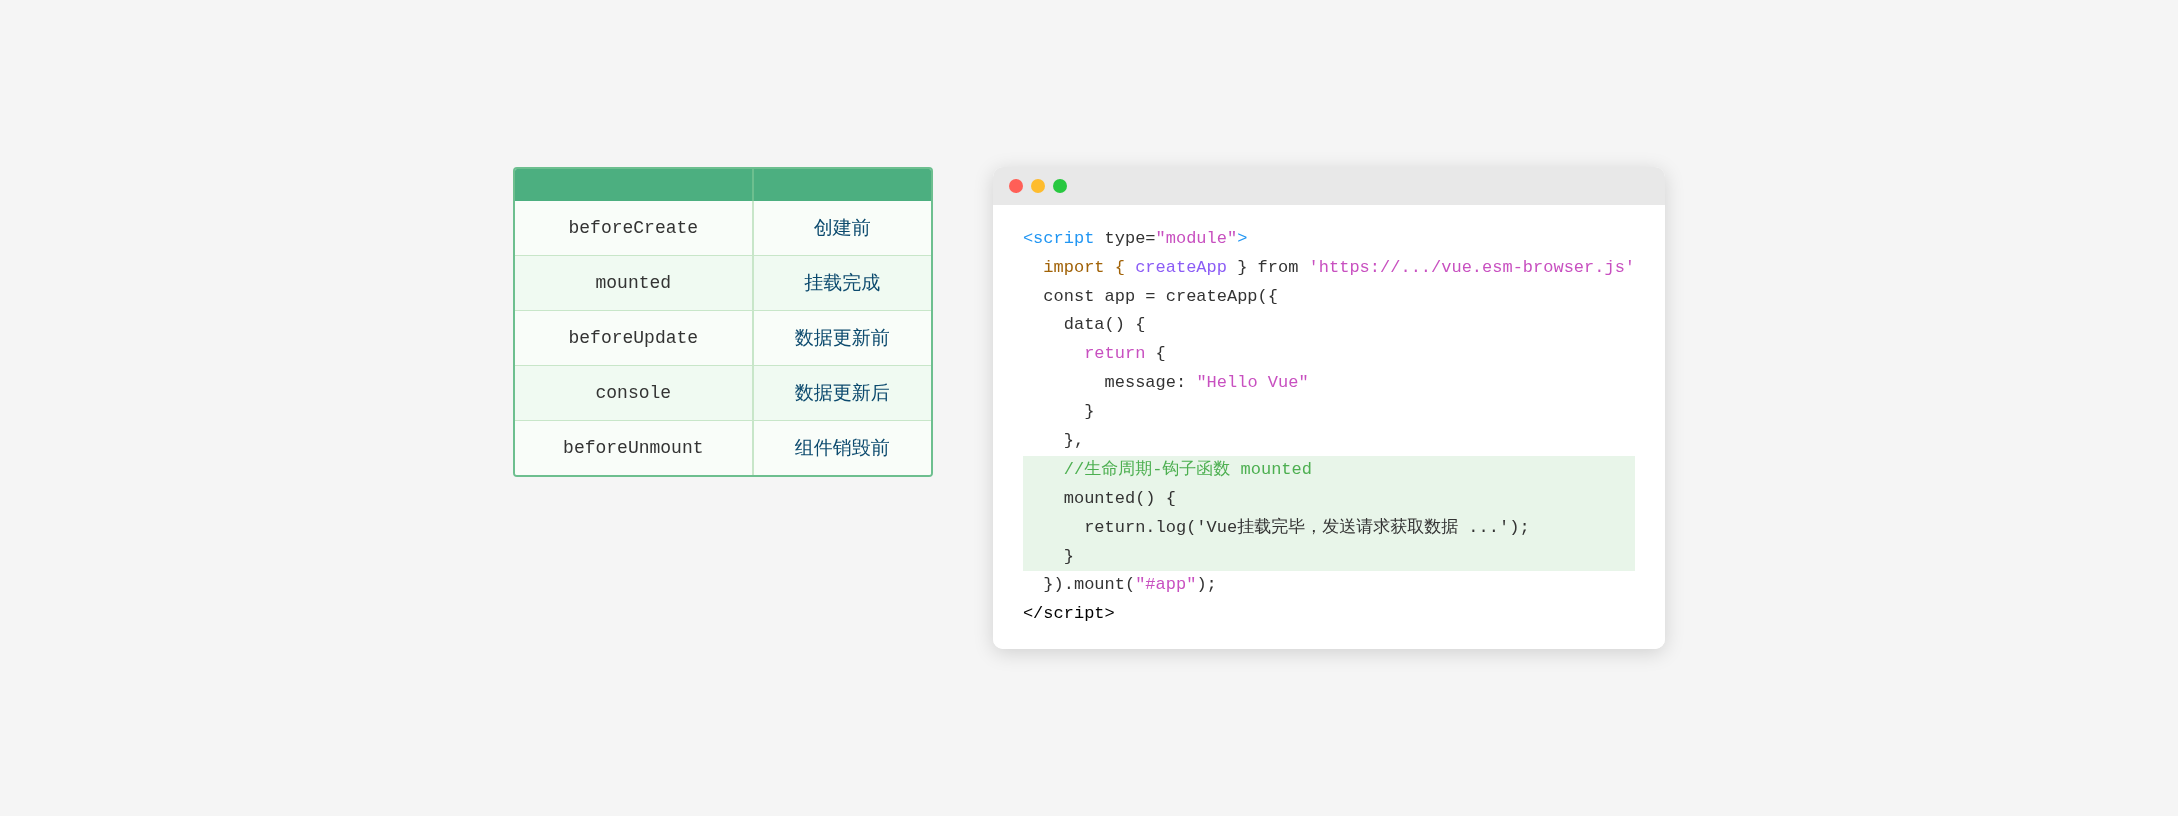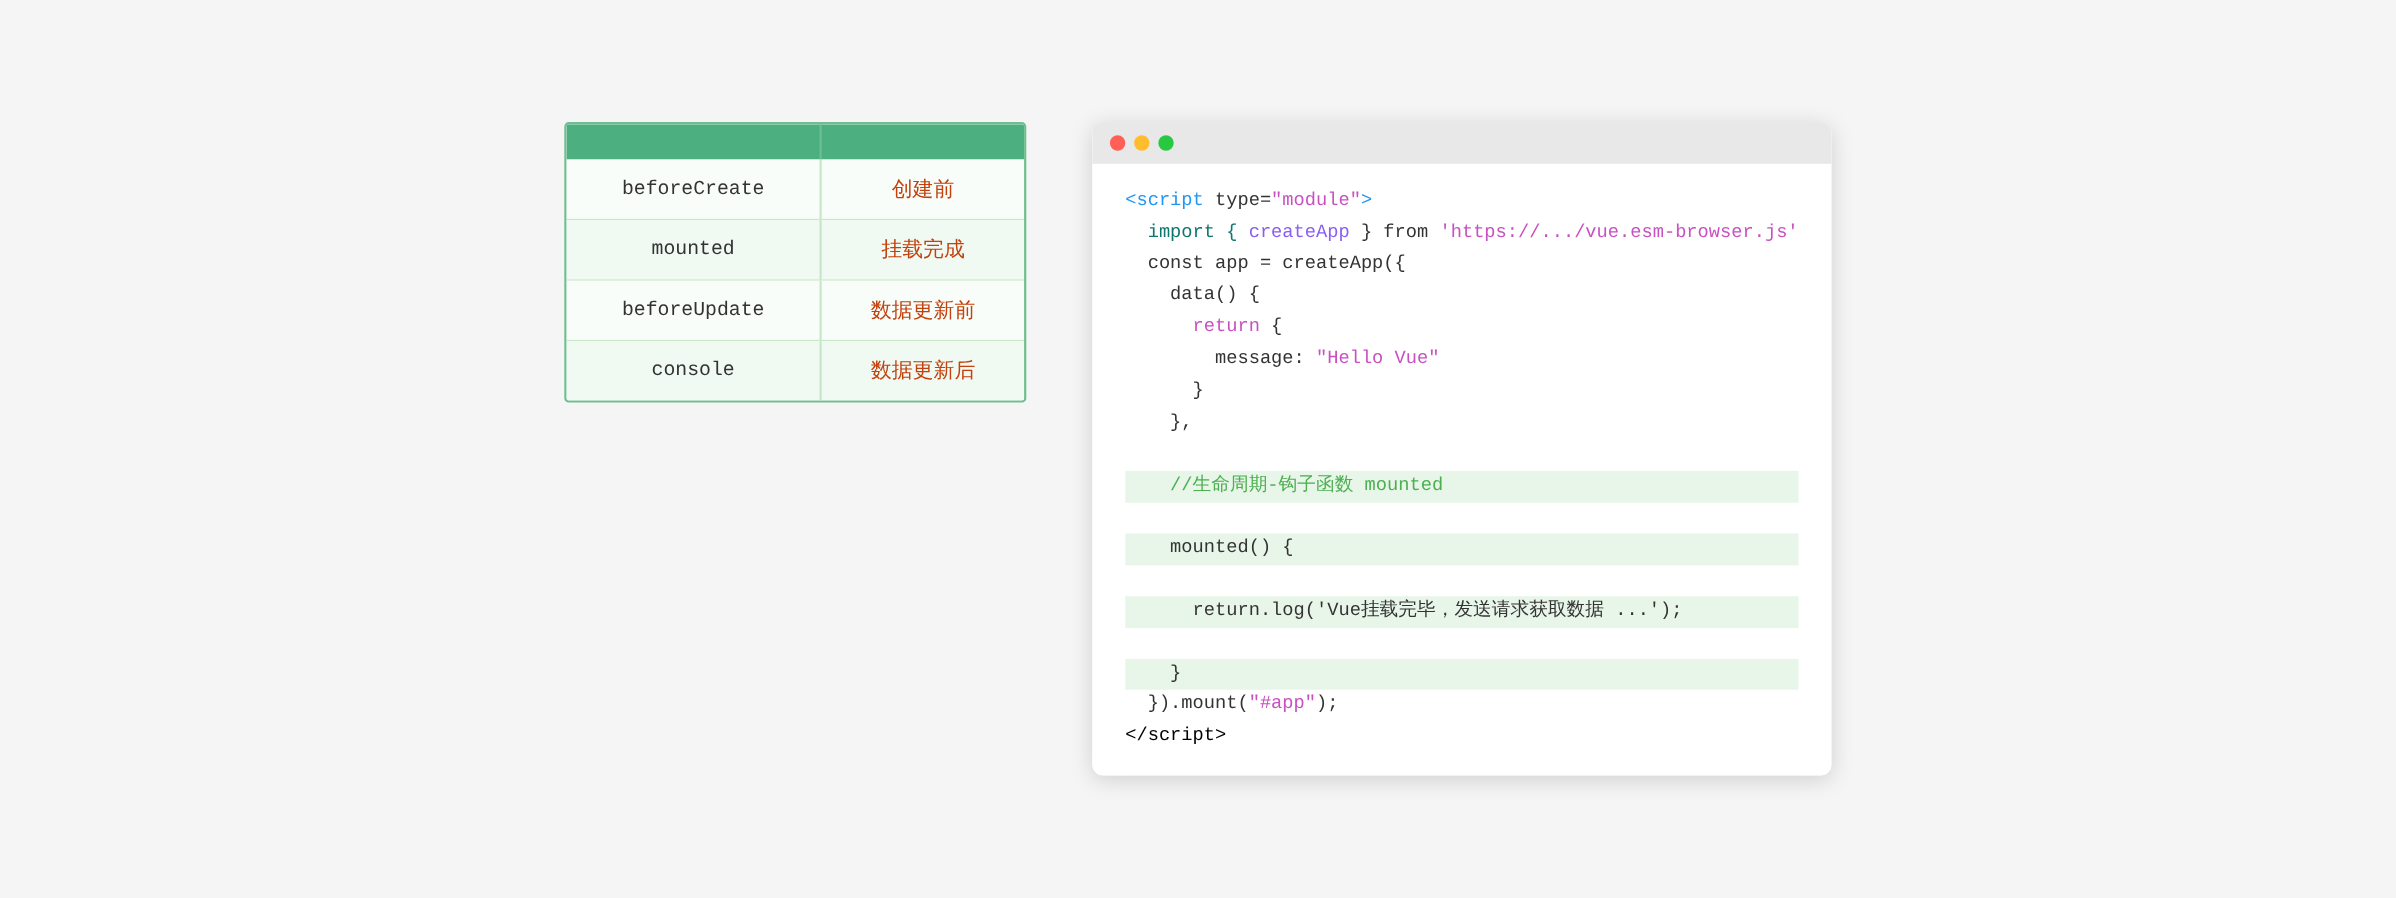--- a/index.html
+++ b/index.html
@@ -48,21 +48,21 @@
       background: #f9fdf9;
       margin-top: 11px;
     }
     .lifecycle-table tbody tr td:first-child {
       font-family: 'Courier New', Courier, monospace;
       border-right: 2px solid #c8e6c9;
       color: #333;
       font-size: 18px;
     }
     .lifecycle-table tbody tr td:last-child {
-      color: #c2410c;
+      color: #0c4a6e;
     }
     .lifecycle-table tbody tr:last-child td {
       border-bottom: none;
     }
     .lifecycle-table tbody tr:nth-child(even) td {
       background: #f0faf2;
     }
 
     
     .code-window {
@@ -95,21 +95,20 @@
       font-family: 'Courier New', Courier, monospace;
       font-size: 17px;
       line-height: 1.7;
     }
     .code-line {
       display: flex;
       white-space: pre;
     }
     .code-line.highlighted {
       background: #e8f5e9;
-      margin-top: 28px;
     }
   </style>
 </head>
 <body>
 
 <div class="container">
 
   <div class="lifecycle-table">
     <table>
       <thead>
@@ -128,33 +127,37 @@
             <td>挂载完成</td>
           </tr>
           <tr>
             <td>beforeUpdate</td>
             <td>数据更新前</td>
           </tr>
           <tr>
             <td>console</td>
             <td>数据更新后</td>
           </tr>
+          <tr>
+            <td>beforeUnmount</td>
+            <td>组件销毁前</td>
+          </tr>
         </tbody>
     </table>
   </div>
 
   <div class="code-window">
     <div class="window-titlebar">
       <span class="dot dot-red"></span>
       <span class="dot dot-yellow"></span>
       <span class="dot dot-green"></span>
     </div>
     <div class="code-body" id="code-body">
     <div class="code-line"><span><span style="color:#2196f3">&lt;script</span> <span style="color:#333">type=</span><span style="color:#c850c0">"module"</span><span style="color:#2196f3">&gt;</span></span></div>
-        <div class="code-line"><span>  <span style="color:#0f766e">import { </span><span style="color:#8b5cf6">createApp</span><span style="color:#333"> } from </span><span style="color:#c850c0">'https://.../vue.esm-browser.js'</span></span></div>
+        <div class="code-line"><span>  <span style="color:#a16207">import { </span><span style="color:#8b5cf6">createApp</span><span style="color:#333"> } from </span><span style="color:#c850c0">'https://.../vue.esm-browser.js'</span></span></div>
         <div class="code-line"><span>  <span style="color:#333">const app = createApp({</span></span></div>
         <div class="code-line"><span>    <span style="color:#333">data() {</span></span></div>
         <div class="code-line"><span>      <span style="color:#c850c0">return</span> <span style="color:#333">{</span></span></div>
         <div class="code-line"><span>        <span style="color:#333">message: </span><span style="color:#c850c0">"Hello Vue"</span></span></div>
         <div class="code-line"><span>      <span style="color:#333">}</span></span></div>
         <div class="code-line"><span>    <span style="color:#333">},</span></span></div>
         <div class="code-line highlighted"><span>    <span style="color:#4caf50">//生命周期-钩子函数 mounted</span></span></div>
         <div class="code-line highlighted"><span>    <span style="color:#333">mounted() {</span></span></div>
         <div class="code-line highlighted"><span>      <span style="color:#333">return.log('Vue挂载完毕，发送请求获取数据 ...');</span></span></div>
         <div class="code-line highlighted"><span>    <span style="color:#333">}</span></span></div>

